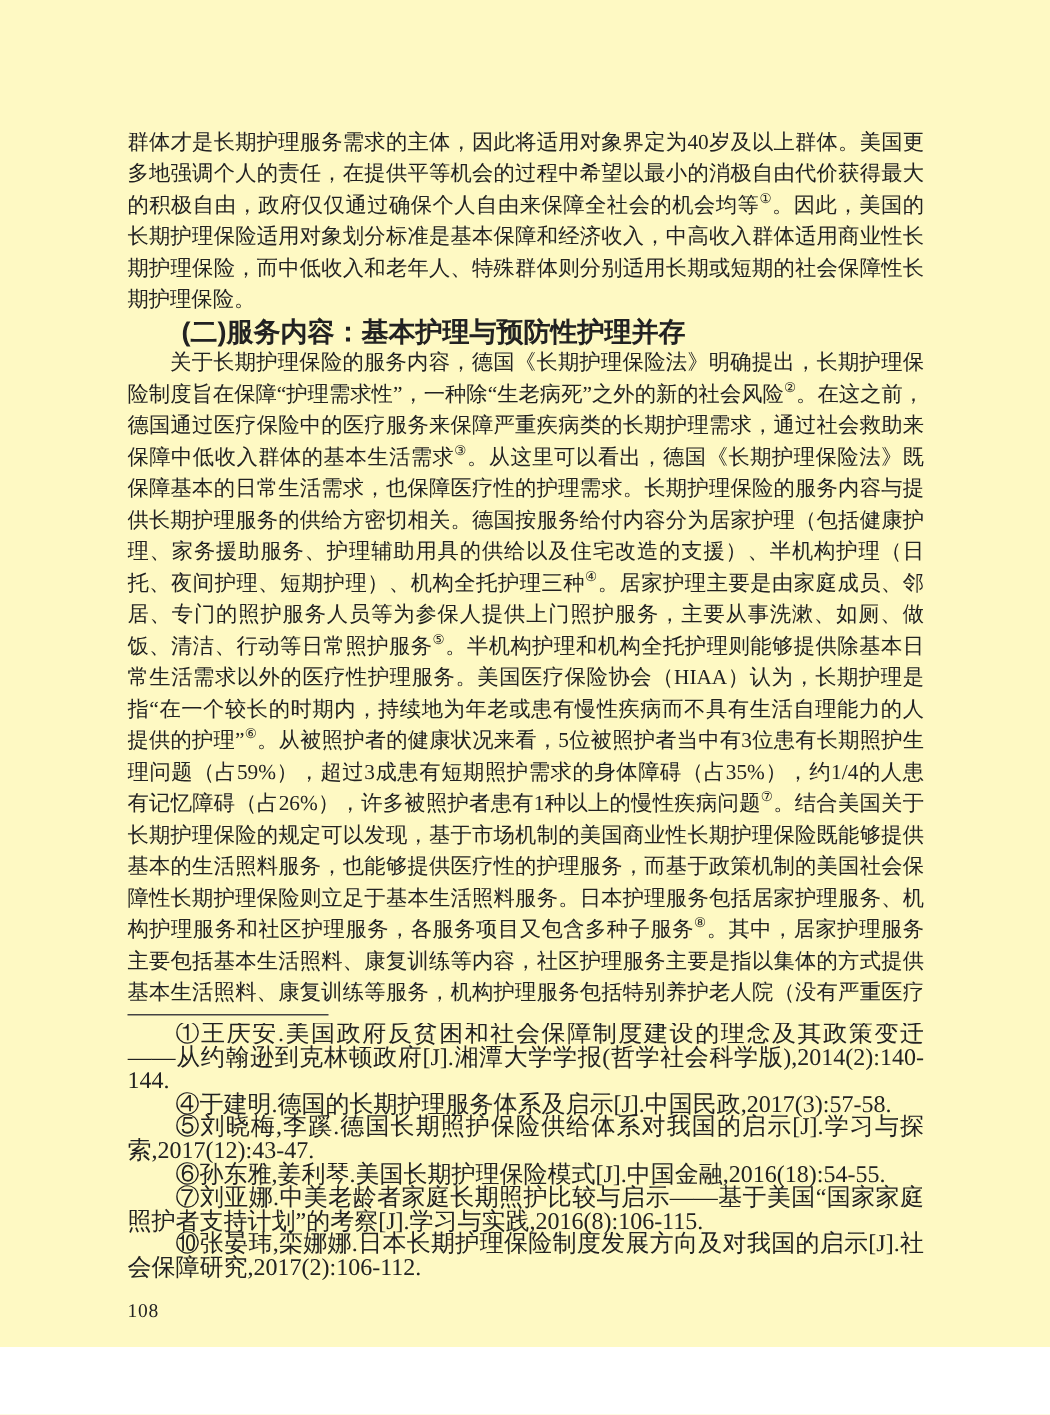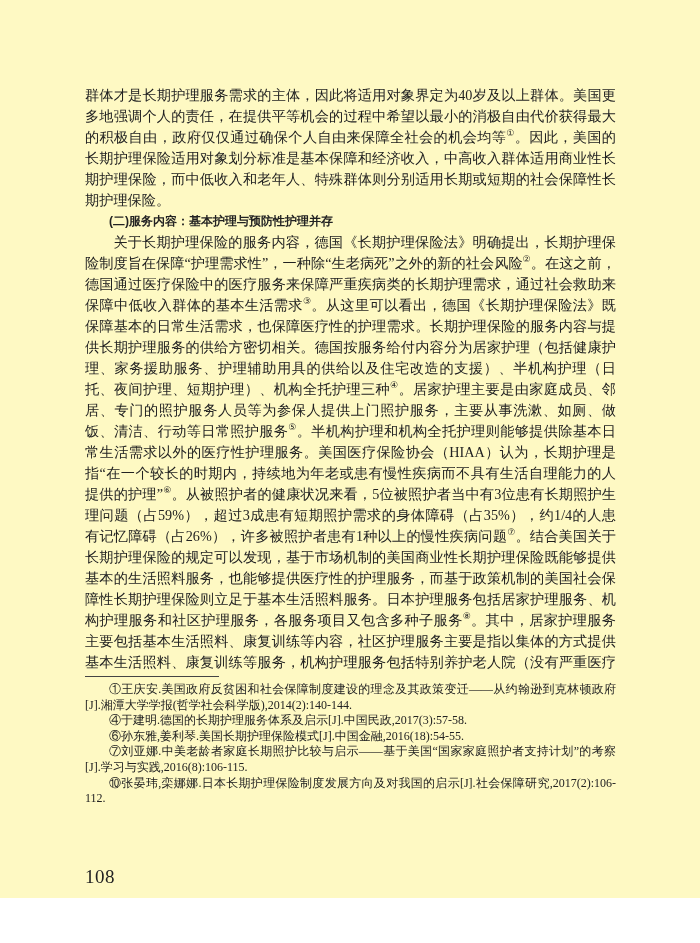--- a/index.html
+++ b/index.html
@@ -26,21 +26,21 @@
   }
   .main-text p {
     margin: 0;
     font-size: 14.2px;
     line-height: 21px;
     text-align: justify;
     text-justify: inter-ideograph;
   }
   .main-text .heading {
     margin: 0;
-    font-size: 12px;
+    font-size: 18px;
     line-height: 21px;
     font-weight: bold;
     text-indent: 2em;
     font-family: "Liberation Sans", "DejaVu Sans", sans-serif;
     text-align: left;
   }
   .indent {
     text-indent: 2em;
   }
   sup {
@@ -59,51 +59,52 @@
   .footnotes {
     position: absolute;
     left: 85px;
     top: 682px;
     width: 531px;
     height: 186px;
     overflow: hidden;
   }
   .footnotes p {
     margin: 0;
-    font-size: 12px;
+    font-size: 16px;
     line-height: 15.6px;
     text-align: justify;
     text-justify: inter-ideograph;
     text-indent: 2em;
   }
   .page-number {
     position: absolute;
     left: 85px;
     top: 866px;
-    font-size: 19px;
+    font-size: 13px;
     letter-spacing: 0.5px;
     color: #222222;
   }
 </style>
 </head>
 <body>
 
 <div class="page">
 
   <main class="main-text">
     <p>群体才是长期护理服务需求的主体，因此将适用对象界定为40岁及以上群体。美国更多地强调个人的责任，在提供平等机会的过程中希望以最小的消极自由代价获得最大的积极自由，政府仅仅通过确保个人自由来保障全社会的机会均等<sup>①</sup>。因此，美国的长期护理保险适用对象划分标准是基本保障和经济收入，中高收入群体适用商业性长期护理保险，而中低收入和老年人、特殊群体则分别适用长期或短期的社会保障性长期护理保险。</p>
     <h3 class="heading">(二)服务内容：基本护理与预防性护理并存</h3>
     <p class="indent">关于长期护理保险的服务内容，德国《长期护理保险法》明确提出，长期护理保险制度旨在保障“护理需求性”，一种除“生老病死”之外的新的社会风险<sup>②</sup>。在这之前，德国通过医疗保险中的医疗服务来保障严重疾病类的长期护理需求，通过社会救助来保障中低收入群体的基本生活需求<sup>③</sup>。从这里可以看出，德国《长期护理保险法》既保障基本的日常生活需求，也保障医疗性的护理需求。长期护理保险的服务内容与提供长期护理服务的供给方密切相关。德国按服务给付内容分为居家护理（包括健康护理、家务援助服务、护理辅助用具的供给以及住宅改造的支援）、半机构护理（日托、夜间护理、短期护理）、机构全托护理三种<sup>④</sup>。居家护理主要是由家庭成员、邻居、专门的照护服务人员等为参保人提供上门照护服务，主要从事洗漱、如厕、做饭、清洁、行动等日常照护服务<sup>⑤</sup>。半机构护理和机构全托护理则能够提供除基本日常生活需求以外的医疗性护理服务。美国医疗保险协会（HIAA）认为，长期护理是指“在一个较长的时期内，持续地为年老或患有慢性疾病而不具有生活自理能力的人提供的护理”<sup>⑥</sup>。从被照护者的健康状况来看，5位被照护者当中有3位患有长期照护生理问题（占59%），超过3成患有短期照护需求的身体障碍（占35%），约1/4的人患有记忆障碍（占26%），许多被照护者患有1种以上的慢性疾病问题<sup>⑦</sup>。结合美国关于长期护理保险的规定可以发现，基于市场机制的美国商业性长期护理保险既能够提供基本的生活照料服务，也能够提供医疗性的护理服务，而基于政策机制的美国社会保障性长期护理保险则立足于基本生活照料服务。日本护理服务包括居家护理服务、机构护理服务和社区护理服务，各服务项目又包含多种子服务<sup>⑧</sup>。其中，居家护理服务主要包括基本生活照料、康复训练等内容，社区护理服务主要是指以集体的方式提供基本生活照料、康复训练等服务，机构护理服务包括特别养护老人院（没有严重医疗或精神问题的老人疗养院）、老人护理保健机构（需要医护人员护理的护理机构）、护理疗养型院（痴呆症及其他慢性疾病老人疗养院）。此外，日本扩展了长期护理保险服务的内容，设立了预防性护理服务。预防性护理服务主要分为预防性长期护理服务、预防性长期护理支援服务、基于社区的预防性长期护理服务及根据家庭实际情况而变化的预防性长期护理服务。对比日本和德国、美国长期护理保险服务内容，在</p>
   </main>
 
   <div class="footnote-sep"></div>
 
   <section class="footnotes">
     <p>①王庆安.美国政府反贫困和社会保障制度建设的理念及其政策变迁——从约翰逊到克林顿政府[J].湘潭大学学报(哲学社会科学版),2014(2):140-144.</p>
     <p>④于建明.德国的长期护理服务体系及启示[J].中国民政,2017(3):57-58.</p>
+    <p>⑤刘晓梅,李蹊.德国长期照护保险供给体系对我国的启示[J].学习与探索,2017(12):43-47.</p>
     <p>⑥孙东雅,姜利琴.美国长期护理保险模式[J].中国金融,2016(18):54-55.</p>
     <p>⑦刘亚娜.中美老龄者家庭长期照护比较与启示——基于美国“国家家庭照护者支持计划”的考察[J].学习与实践,2016(8):106-115.</p>
     <p>⑩张晏玮,栾娜娜.日本长期护理保险制度发展方向及对我国的启示[J].社会保障研究,2017(2):106-112.</p>
   </section>
 
   <div class="page-number">108</div>
 
 </div>
 
 </body></html>

